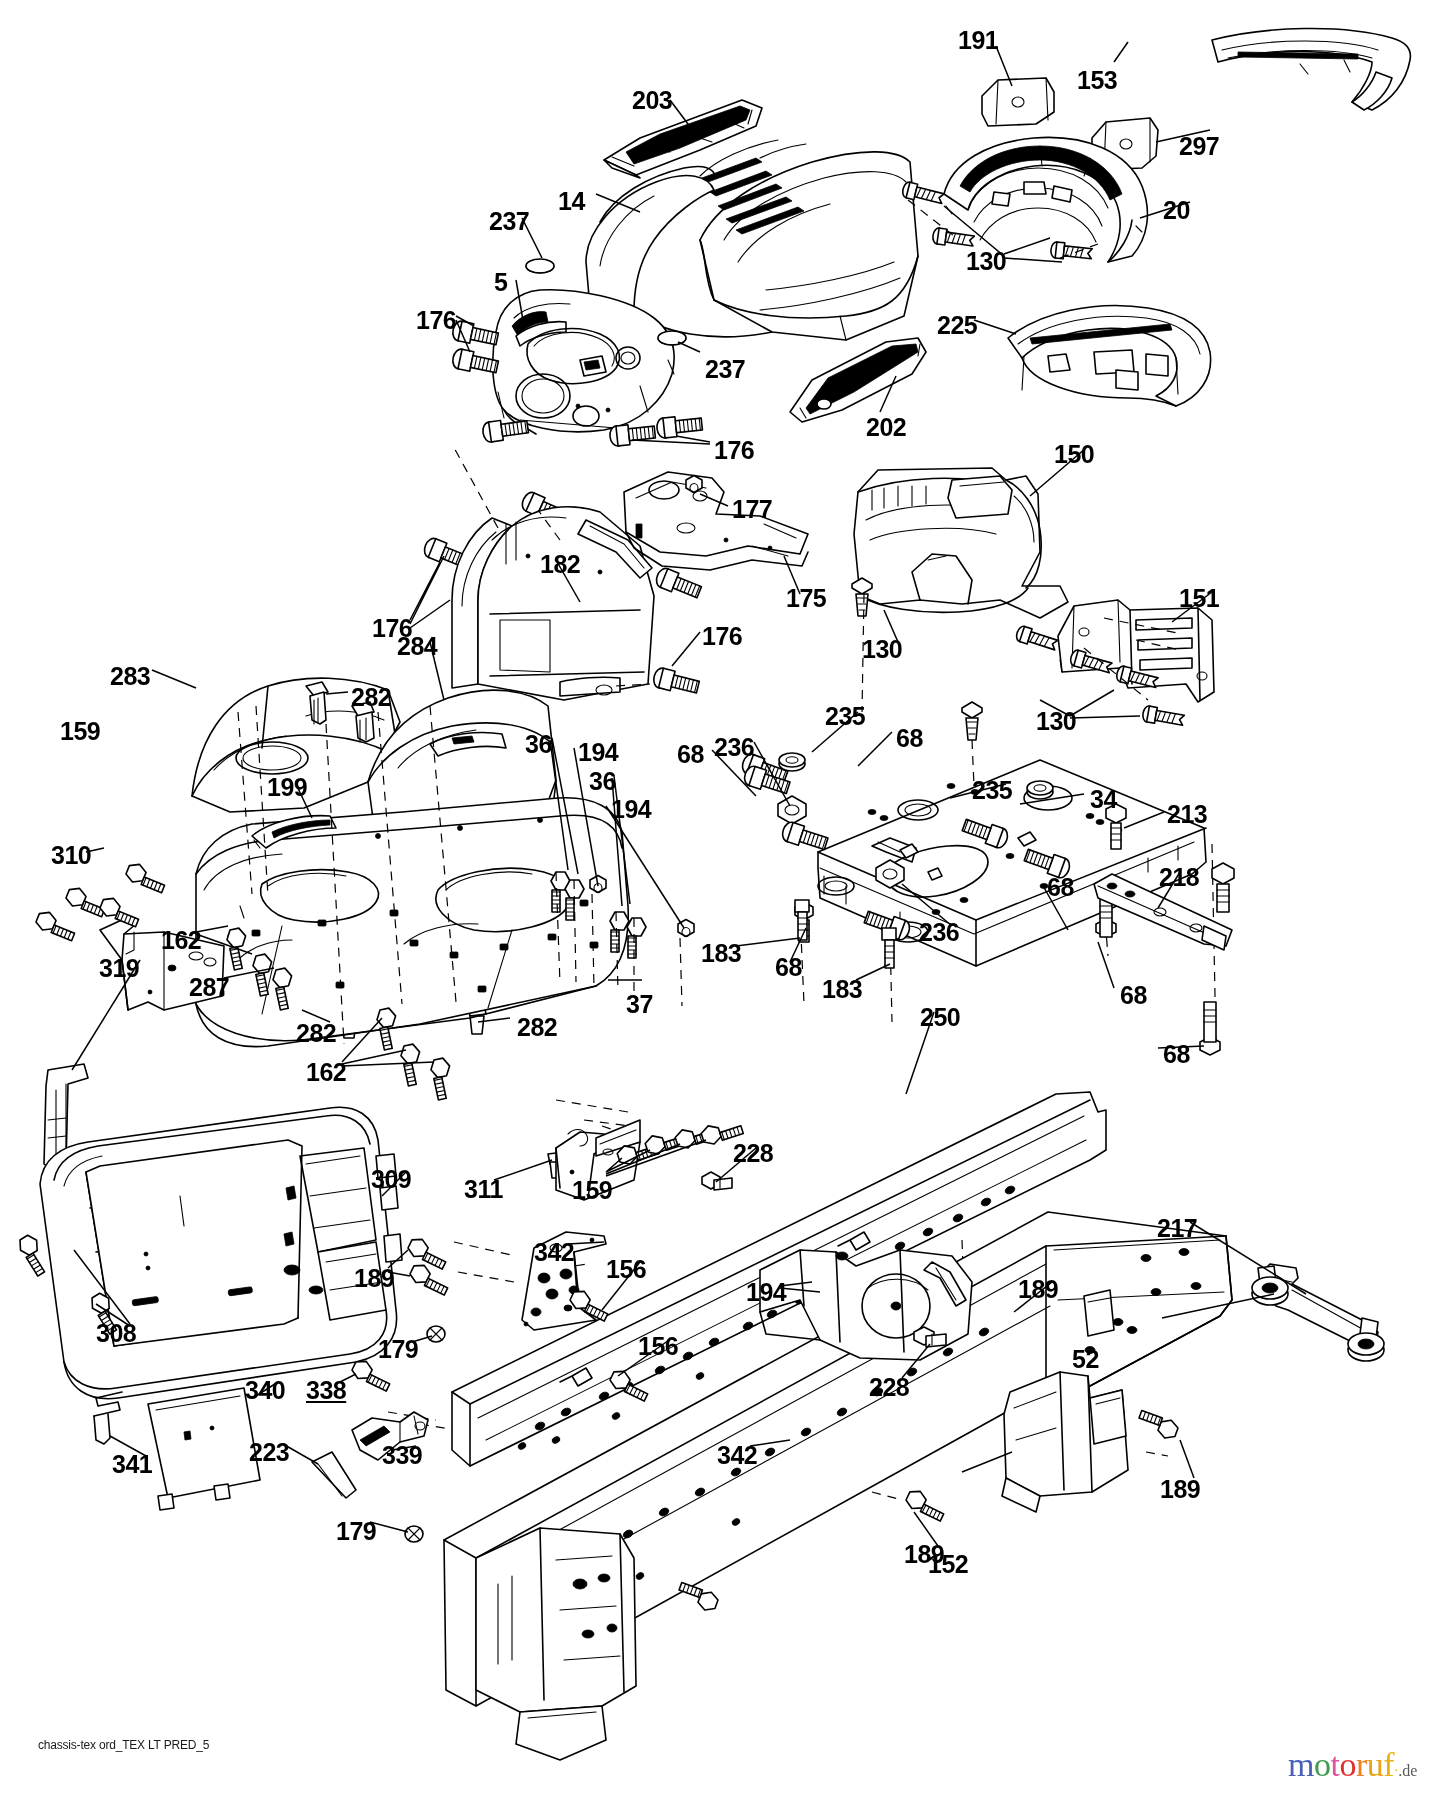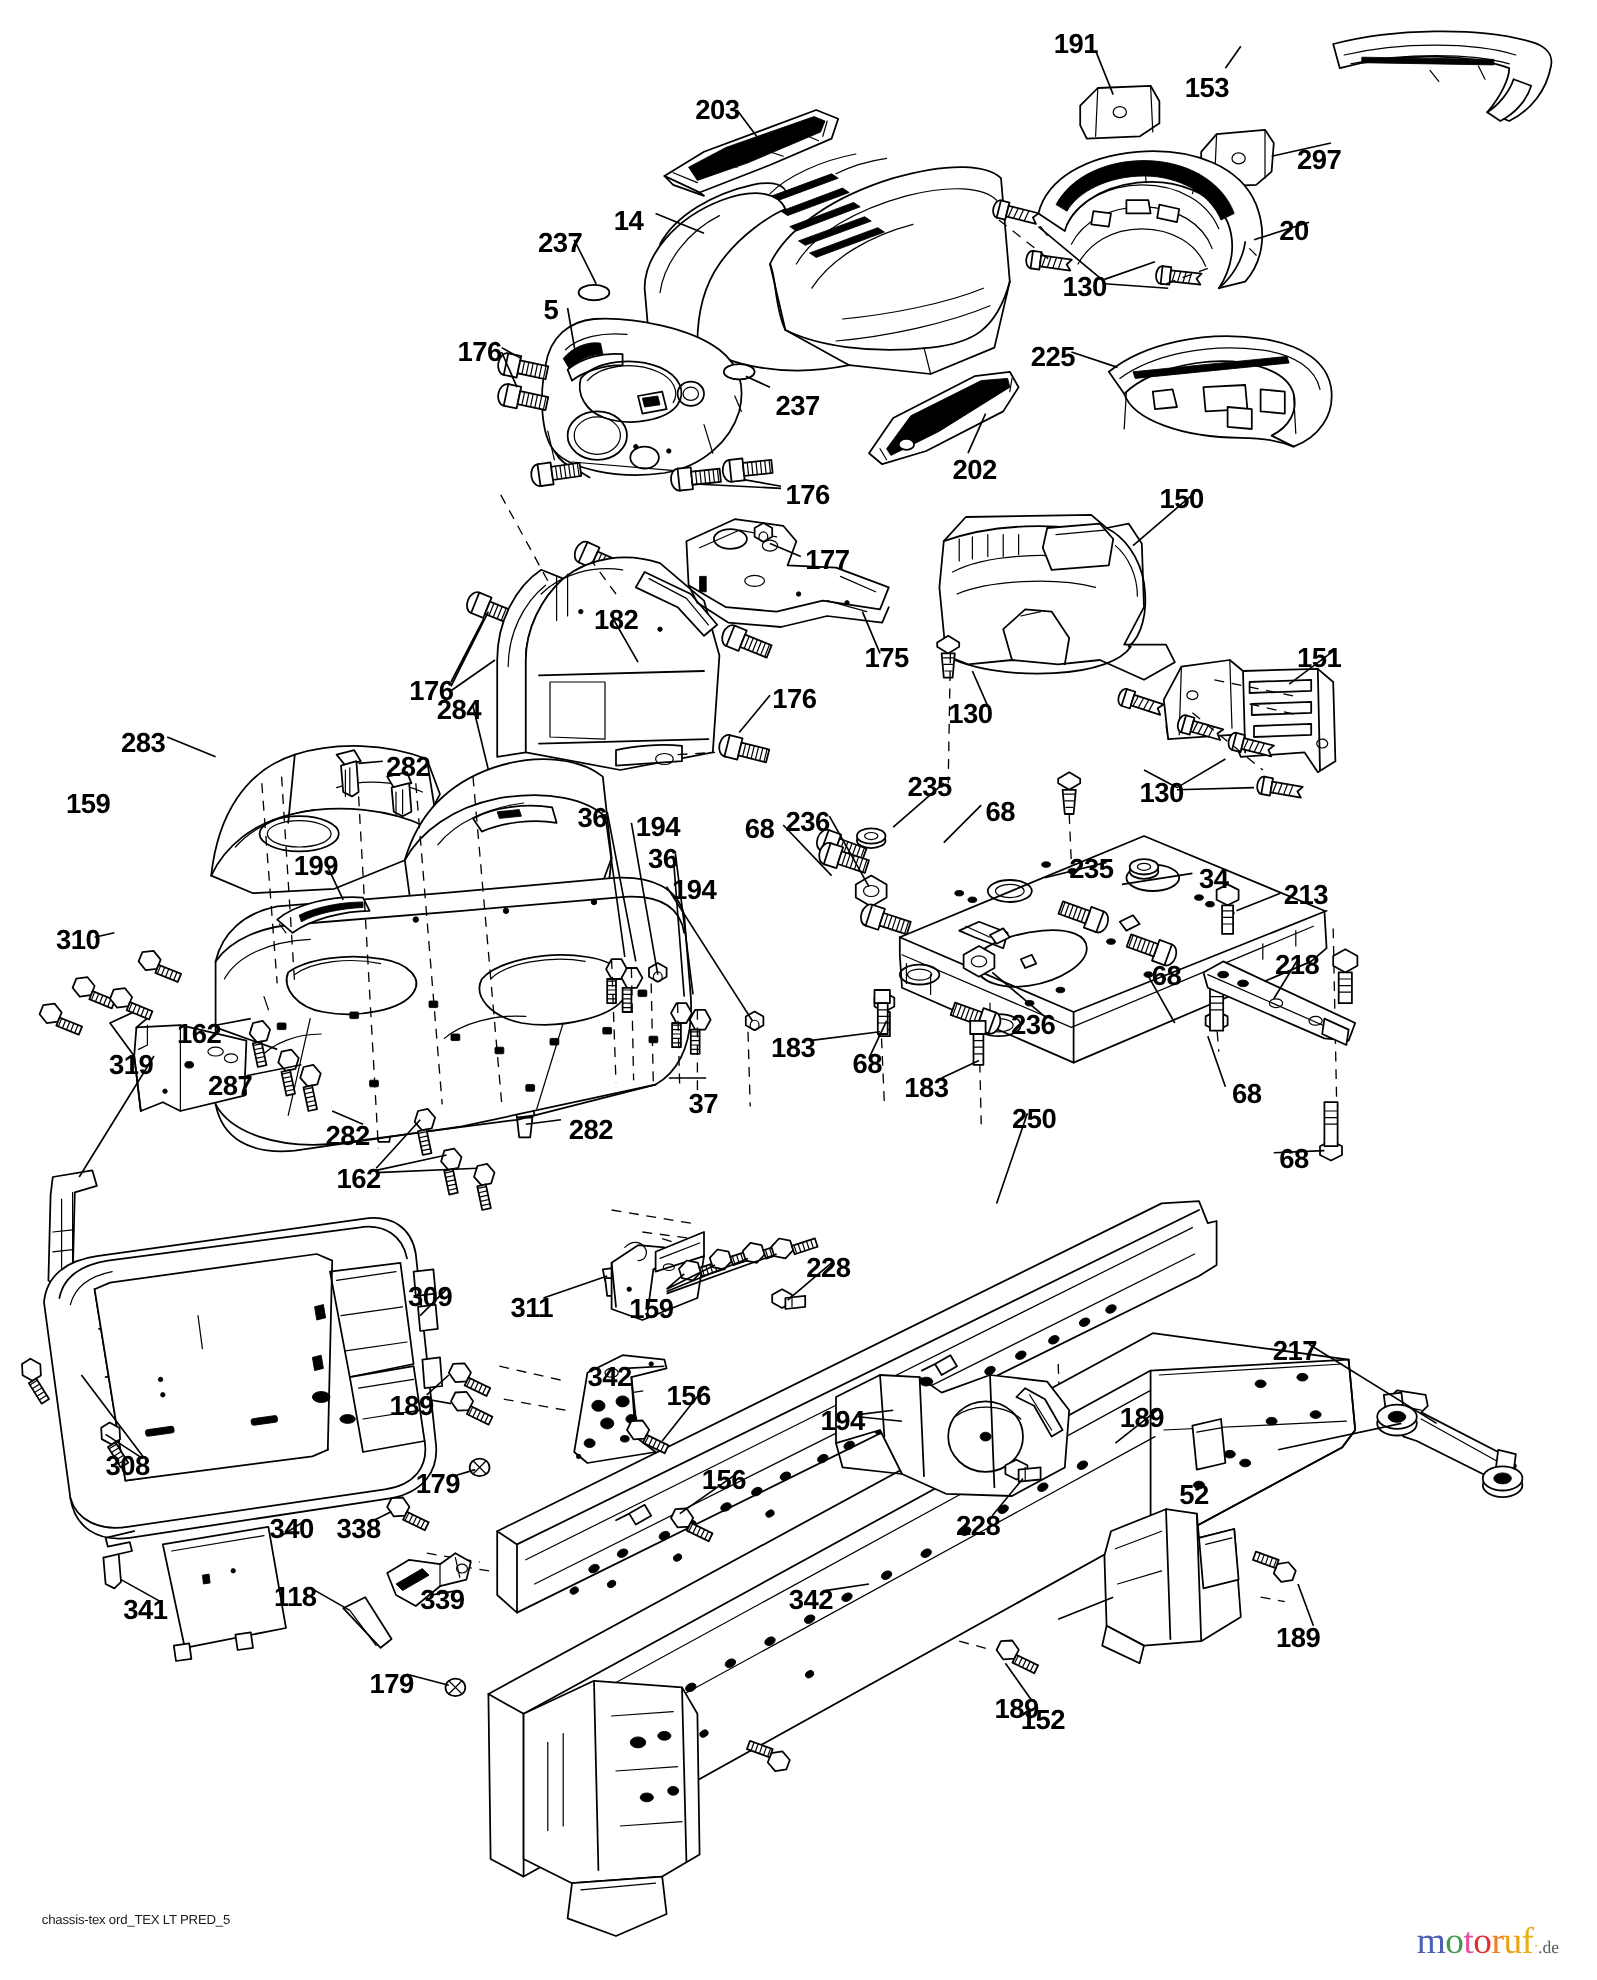--- a/index.html
+++ b/index.html
@@ -1192,23 +1192,23 @@
       <div class="callout" style="left: 534px; top: 1240px;">342</div>
       <div class="callout" style="left: 606px; top: 1257px;">156</div>
       <div class="callout" style="left: 354px; top: 1266px;">189</div>
       <div class="callout" style="left: 746px; top: 1280px;">194</div>
       <div class="callout" style="left: 1018px; top: 1277px;">189</div>
       <div class="callout" style="left: 96px; top: 1321px;">308</div>
       <div class="callout" style="left: 1072px; top: 1315px; margin-top: 32px;">52</div>
       <div class="callout" style="left: 378px; top: 1337px;">179</div>
       <div class="callout" style="left: 638px; top: 1334px;">156</div>
       <div class="callout" style="left: 245px; top: 1378px;">340</div>
-      <div class="callout" style="left: 306px; top: 1378px;">338</div>
+      <div class="callout" style="left: 306px; top: 1378px; text-decoration: underline;">338</div>
       <div class="callout" style="left: 869px; top: 1375px;">228</div>
-      <div class="callout" style="left: 249px; top: 1440px;">118</div>
+      <div class="callout" style="left: 249px; top: 1440px;">223</div>
       <div class="callout" style="left: 382px; top: 1443px;">339</div>
       <div class="callout" style="left: 112px; top: 1452px;">341</div>
       <div class="callout" style="left: 717px; top: 1443px;">342</div>
       <div class="callout" style="left: 928px; top: 1552px;">152</div>
       <div class="callout" style="left: 1160px; top: 1477px;">189</div>
       <div class="callout" style="left: 336px; top: 1519px;">179</div>
       <div class="callout" style="left: 904px; top: 1542px;">189</div>
     </div>
 
   <div class="caption">chassis-tex ord_TEX LT PRED_5</div>

